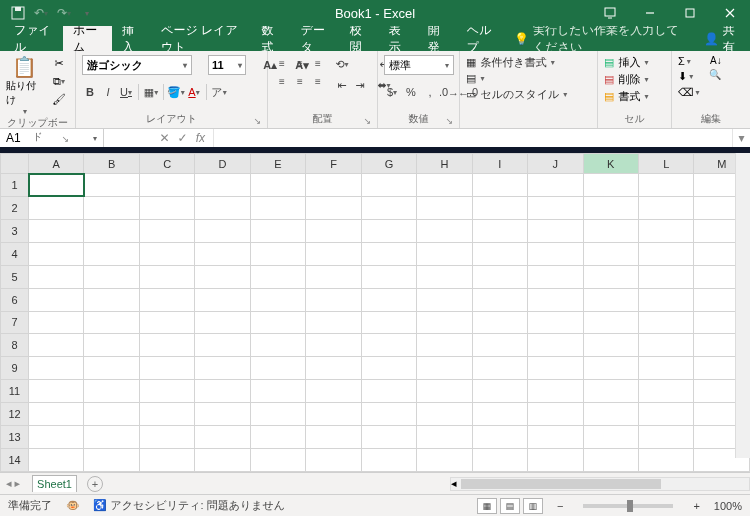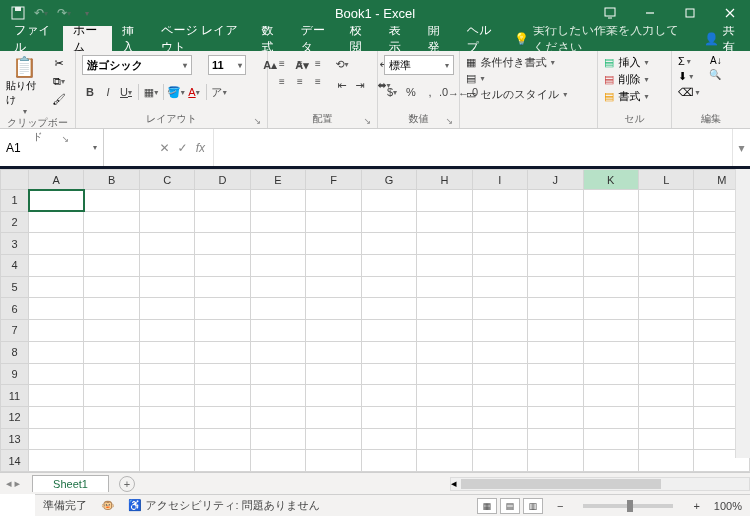--- a/index.html
+++ b/index.html
@@ -51,47 +51,47 @@
   .style-list div { display: flex; align-items: center; gap: 4px; font-size: 11px; color: #333; }
   .dd { font-size: 8px; color: #666; }
 
   .cell-list { display: flex; flex-direction: column; gap: 2px; }
   .cell-list div { display: flex; align-items: center; gap: 4px; font-size: 11px; }
 
   .edit-list { display: flex; flex-direction: column; gap: 3px; }
   .edit-list div { display: flex; align-items: center; gap: 2px; font-size: 11px; }
 
   
-  .fbar { height: 40px; border-bottom: 3px solid #0f172a; display: flex; align-items: stretch; background: #fff; }
+  .fbar { height: 24px; border-bottom: 6px solid #0f172a; display: flex; align-items: stretch; background: #fff; }
   .name-box { width: 104px; border-right: 1px solid #cfcfcf; display: flex; align-items: center; justify-content: space-between; padding: 0 6px; font-size: 12px; }
   .fx-btns { width: 110px; display: flex; align-items: center; justify-content: flex-end; gap: 8px; color: #888; padding-right: 8px; border-right: 1px solid #e4e4e4; }
   .fx-input { flex: 1; border: none; padding: 0 6px; font-size: 12px; outline: none; }
   .fbar-expand { width: 18px; display: flex; align-items: center; justify-content: center; color: #888; border-left: 1px solid #e4e4e4; }
 
   
   .grid-wrap { flex: 1; display: flex; background: #fff; overflow: hidden; position: relative; }
   .grid-wrap::after { content: ""; position: absolute; right: 0; top: 0; width: 14px; bottom: 14px; background: #f0f0f0; border-left: 1px solid #dcdcdc; }
   table.grid { border-collapse: collapse; table-layout: fixed; width: 100%; }
   table.grid th, table.grid td { border: 1px solid #d4d4d4; height: 20px; font-weight: normal; font-size: 11px; }
   table.grid thead th { background: #e6e6e6; color: #333; text-align: center; }
   table.grid thead th:first-child { width: 28px; background: #e6e6e6; }
   table.grid tbody th { background: #e6e6e6; width: 28px; text-align: center; color: #333; }
   table.grid thead th.hi-col { background: #b7e1c7; }
   td.active { outline: 2px solid #1e7145; outline-offset: -1px; background: #fff; }
 
   
   .sheet-bar { height: 22px; border-top: 1px solid #cfcfcf; display: flex; align-items: center; background: #f3f2f1; font-size: 11px; }
   .sheet-nav { display: flex; gap: 3px; padding: 0 6px; color: #888; }
-  .sheet-tab { background: #fff; border: 1px solid #b5b5b5; border-bottom: none; padding: 2px 20px; margin-left: 6px; color: #1e7145; }
+  .sheet-tab { background: #fff; border: 1px solid #b5b5b5; border-bottom: none; padding: 2px 4px; margin-left: 6px; color: #1e7145; }
   .sheet-add { margin-left: 10px; width: 16px; height: 16px; border: 1px solid #b5b5b5; border-radius: 50%; display: flex; align-items: center; justify-content: center; color: #666; font-size: 11px; }
   .hscroll { margin-left: auto; width: 300px; height: 14px; background: #f0f0f0; border: 1px solid #dcdcdc; display: flex; align-items: center; }
   .hscroll .thumb { width: 200px; height: 10px; background: #cfcfcf; margin-left: 4px; }
 
   
-  .status { height: 22px; background: #f3f2f1; border-top: 1px solid #cfcfcf; display: flex; align-items: center; font-size: 11px; padding: 0 8px; gap: 14px; color: #444; margin-left: 35px; }
+  .status { height: 22px; background: #f3f2f1; border-top: 1px solid #cfcfcf; display: flex; align-items: center; font-size: 11px; padding: 0 8px; gap: 14px; color: #444; }
   .status .views { margin-left: auto; display: flex; gap: 3px; }
   .status .views span { width: 20px; height: 16px; border: 1px solid #b5b5b5; display: inline-flex; align-items: center; justify-content: center; font-size: 9px; background: #fff; }
   .zoom-slider { width: 90px; height: 4px; background: #cfcfcf; position: relative; margin: 0 6px; }
   .zoom-slider .tick { position: absolute; left: 50%; top: -3px; width: 1px; height: 10px; background: #888; }
   .zoom-slider .thumb2 { position: absolute; left: 48%; top: -4px; width: 6px; height: 12px; background: #888; }
 
   svg { display: block; }
 </style>
 </head>
 <body>

